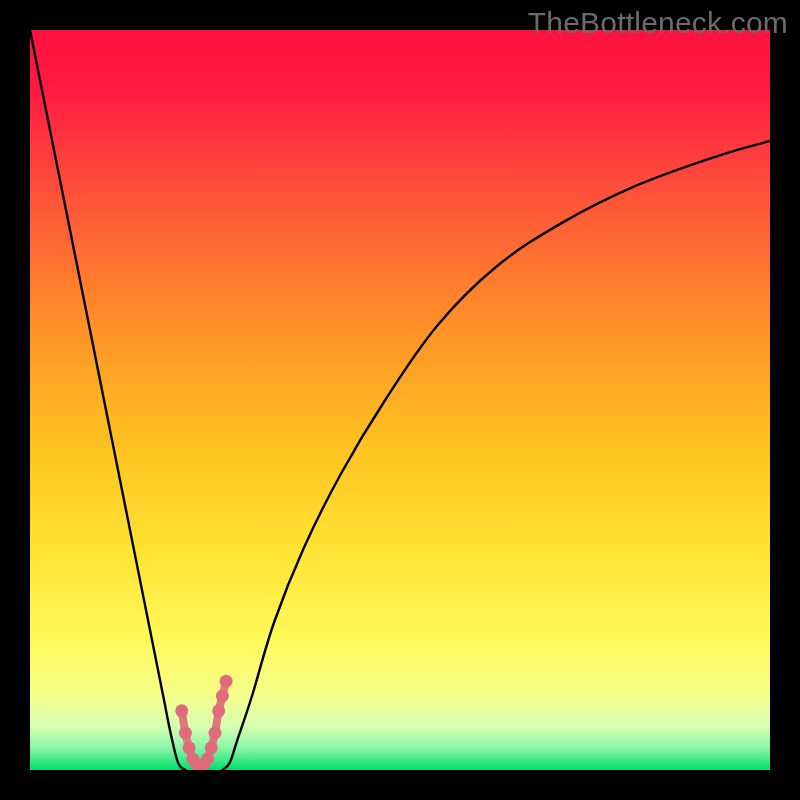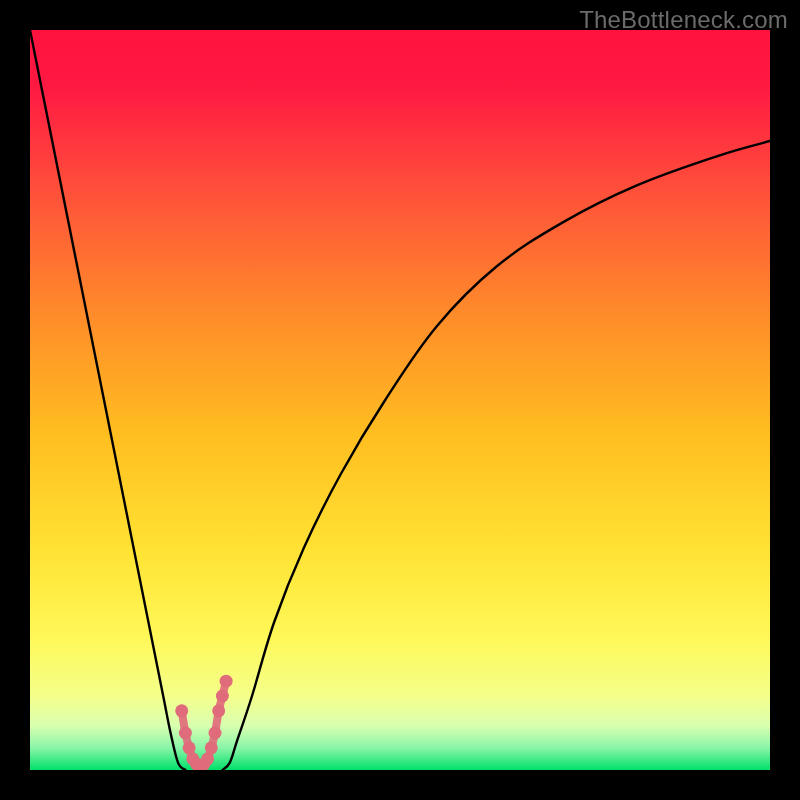--- a/index.html
+++ b/index.html
@@ -25,21 +25,21 @@
     top: 30px;
     width: 740px;
     height: 740px;
     overflow: hidden;
   }
   .watermark {
     position: absolute;
     top: 6px;
     right: 12px;
     color: #6b6b6b;
-    font-size: 24px;
+    font-size: 30px;
     font-weight: 500;
     letter-spacing: 0.2px;
     user-select: none;
     z-index: 10;
   }
   svg { display: block; }
 </style>
 </head>
 <body>
 

